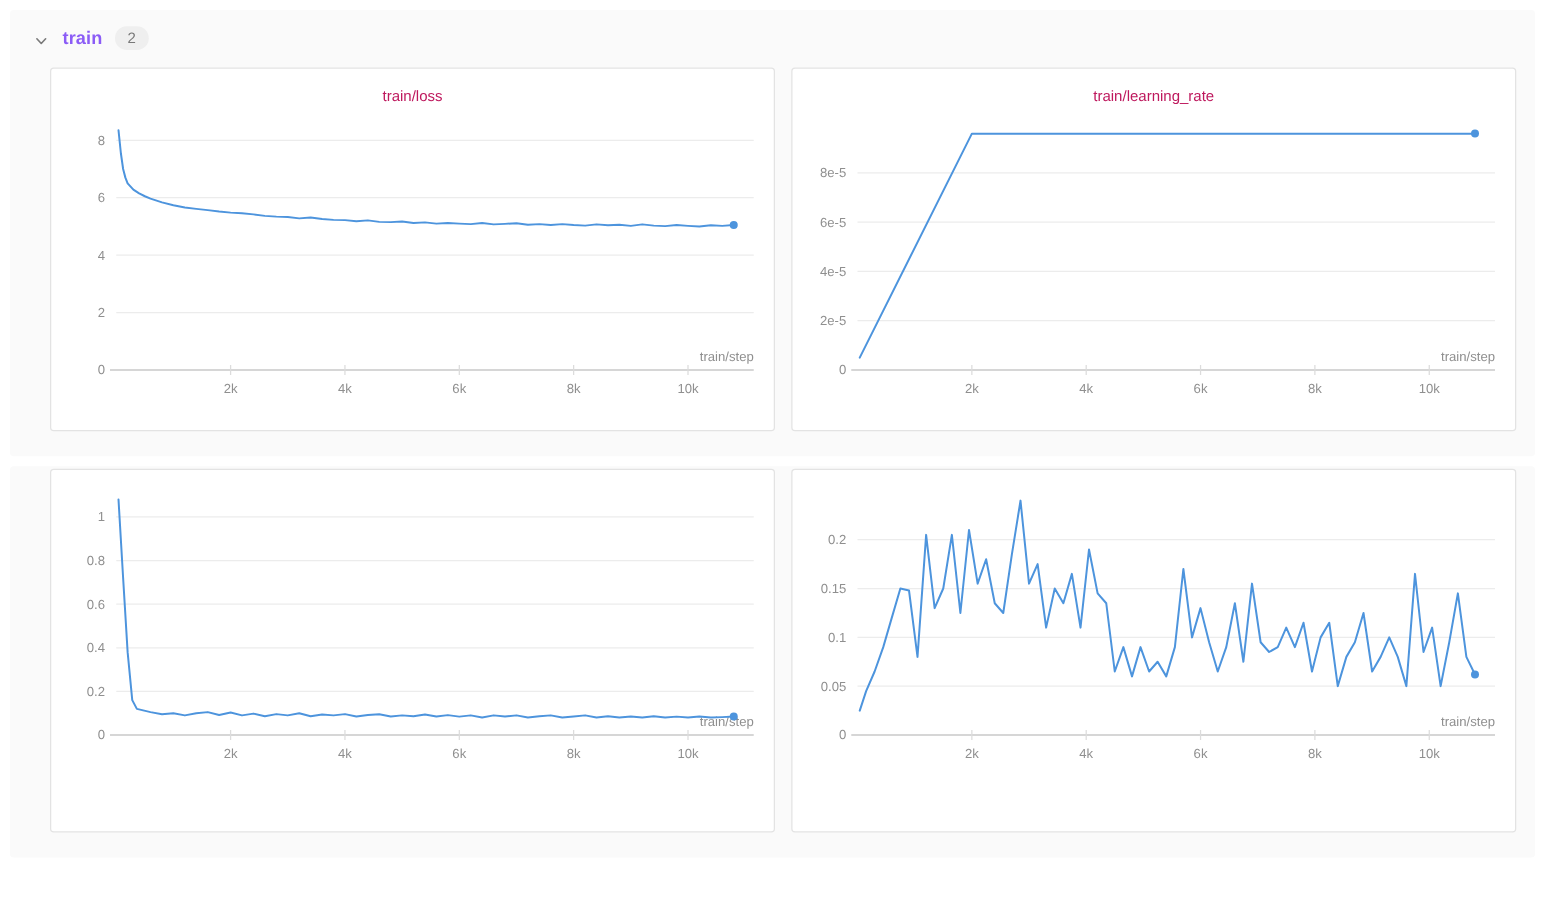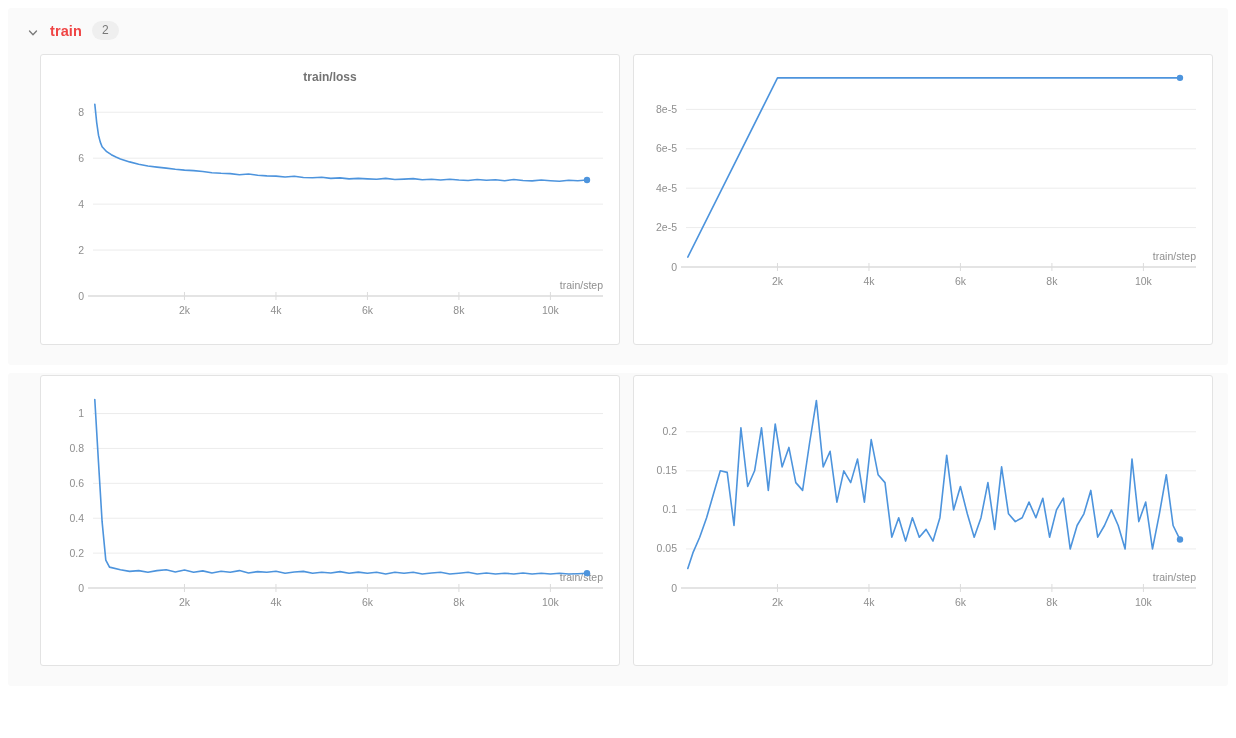--- a/index.html
+++ b/index.html
@@ -2,26 +2,26 @@
 <html><head>
 <meta charset="utf-8">
 <style>
   * { margin:0; padding:0; box-sizing:border-box; }
   html,body { width:1236px; height:738px; overflow:hidden; background:#ffffff;
     font-family:"Liberation Sans", sans-serif; }
   .page { padding:8px; }
   .section { background:#fafafa; border-radius:3px; width:1220px; margin-bottom:8px; }
   .section-header { display:flex; align-items:center; gap:10px; padding:13px 0 12px 18px; }
   .chev { width:14px; height:14px; display:flex; align-items:center; justify-content:center; cursor:pointer; }
-  .section-label { font-size:14.5px; font-weight:700; color:#ef4444; letter-spacing:.1px; }
+  .section-label { font-size:14.5px; font-weight:700; color:#8b5cf6; letter-spacing:.1px; }
   .badge { background:#efefef; color:#787878; font-size:12px; border-radius:10px; padding:2px 10px; line-height:15px; }
   .chart-grid { display:flex; gap:13px; padding:2px 15px 20px 32px; }
   .panel { width:580px; height:291px; background:#ffffff; border:1px solid #e3e3e3;
     border-radius:3px; overflow:hidden; cursor:pointer; }
-  .chart-title { text-align:center; margin:15px 8px 1px; font-size:12px; font-weight:700; color:#737373; }
+  .chart-title { text-align:center; margin:15px 8px 1px; font-size:12px; font-weight:400; color:#be185d; }
   svg { display:block; margin-top:4px; }
   svg text { font-family:"Liberation Sans", sans-serif; }
 </style>
 </head>
 <body>
 
 <div class="page">
 
   <div class="section">
     <div class="section-header">
@@ -56,20 +56,21 @@
             <line x1="417.9192825112107" y1="204" x2="417.9192825112107" y2="212" stroke="#dcdcdc" stroke-width="1"></line>
             <text x="417.9192825112107" y="226" text-anchor="middle" font-size="10.5" fill="#8f8f8f">8k</text>
             <line x1="509.39910313901345" y1="204" x2="509.39910313901345" y2="212" stroke="#dcdcdc" stroke-width="1"></line>
             <text x="509.39910313901345" y="226" text-anchor="middle" font-size="10.5" fill="#8f8f8f">10k</text>
             <text x="562" y="201" text-anchor="end" font-size="10.5" fill="#8f8f8f">train/step</text>
             <polyline points="53.8,16.2 55.7,34.6 57.5,47.2 59.3,54.1 61.1,58.7 65.7,63.7 70.3,66.7 74.9,69.0 79.4,70.9 88.6,73.9 97.7,76.2 106.9,78.0 116.0,79.1 125.2,80.1 134.3,81.2 143.5,82.1 152.6,82.6 161.8,83.5 170.9,84.7 180.1,85.3 189.2,85.6 198.4,86.7 207.5,86.0 216.7,87.2 225.8,87.9 235.0,88.1 244.1,89.0 253.3,88.3 262.4,89.5 271.6,89.7 280.7,89.2 289.8,90.4 299.0,89.9 308.1,90.9 317.3,90.4 326.4,90.9 335.6,91.3 344.7,90.4 353.9,91.5 363.0,91.1 372.2,90.6 381.3,91.8 390.5,91.3 399.6,92.0 408.8,91.3 417.9,92.0 427.1,92.5 436.2,91.5 445.4,92.2 454.5,91.8 463.7,92.7 472.8,91.5 482.0,92.5 491.1,92.9 500.3,92.0 509.4,92.7 518.5,93.2 527.7,92.2 536.8,92.7 546.0,92.0" fill="none" stroke="#4d94dd" stroke-width="1.6" stroke-linejoin="round" stroke-linecap="round"></polyline>
             <circle cx="545.9910313901346" cy="92.00232018561485" r="3.2" fill="#4d94dd"></circle>
           </svg>
         </div>
         <div class="panel">
+          <div class="chart-title">train/learning_rate</div>
           <svg viewBox="0 0 576 246" width="576" height="246">
             <text x="43" y="211.5" text-anchor="end" font-size="10.5" fill="#8f8f8f">0</text>
             <line x1="52" y1="168.59701492537314" x2="562" y2="168.59701492537314" stroke="#ececec" stroke-width="1"></line>
             <text x="43" y="172.09701492537314" text-anchor="end" font-size="10.5" fill="#8f8f8f">2e-5</text>
             <line x1="52" y1="129.1940298507463" x2="562" y2="129.1940298507463" stroke="#ececec" stroke-width="1"></line>
             <text x="43" y="132.6940298507463" text-anchor="end" font-size="10.5" fill="#8f8f8f">4e-5</text>
             <line x1="52" y1="89.7910447761194" x2="562" y2="89.7910447761194" stroke="#ececec" stroke-width="1"></line>
             <text x="43" y="93.2910447761194" text-anchor="end" font-size="10.5" fill="#8f8f8f">6e-5</text>
             <line x1="52" y1="50.38805970149253" x2="562" y2="50.38805970149253" stroke="#ececec" stroke-width="1"></line>
             <text x="43" y="53.88805970149253" text-anchor="end" font-size="10.5" fill="#8f8f8f">8e-5</text>

